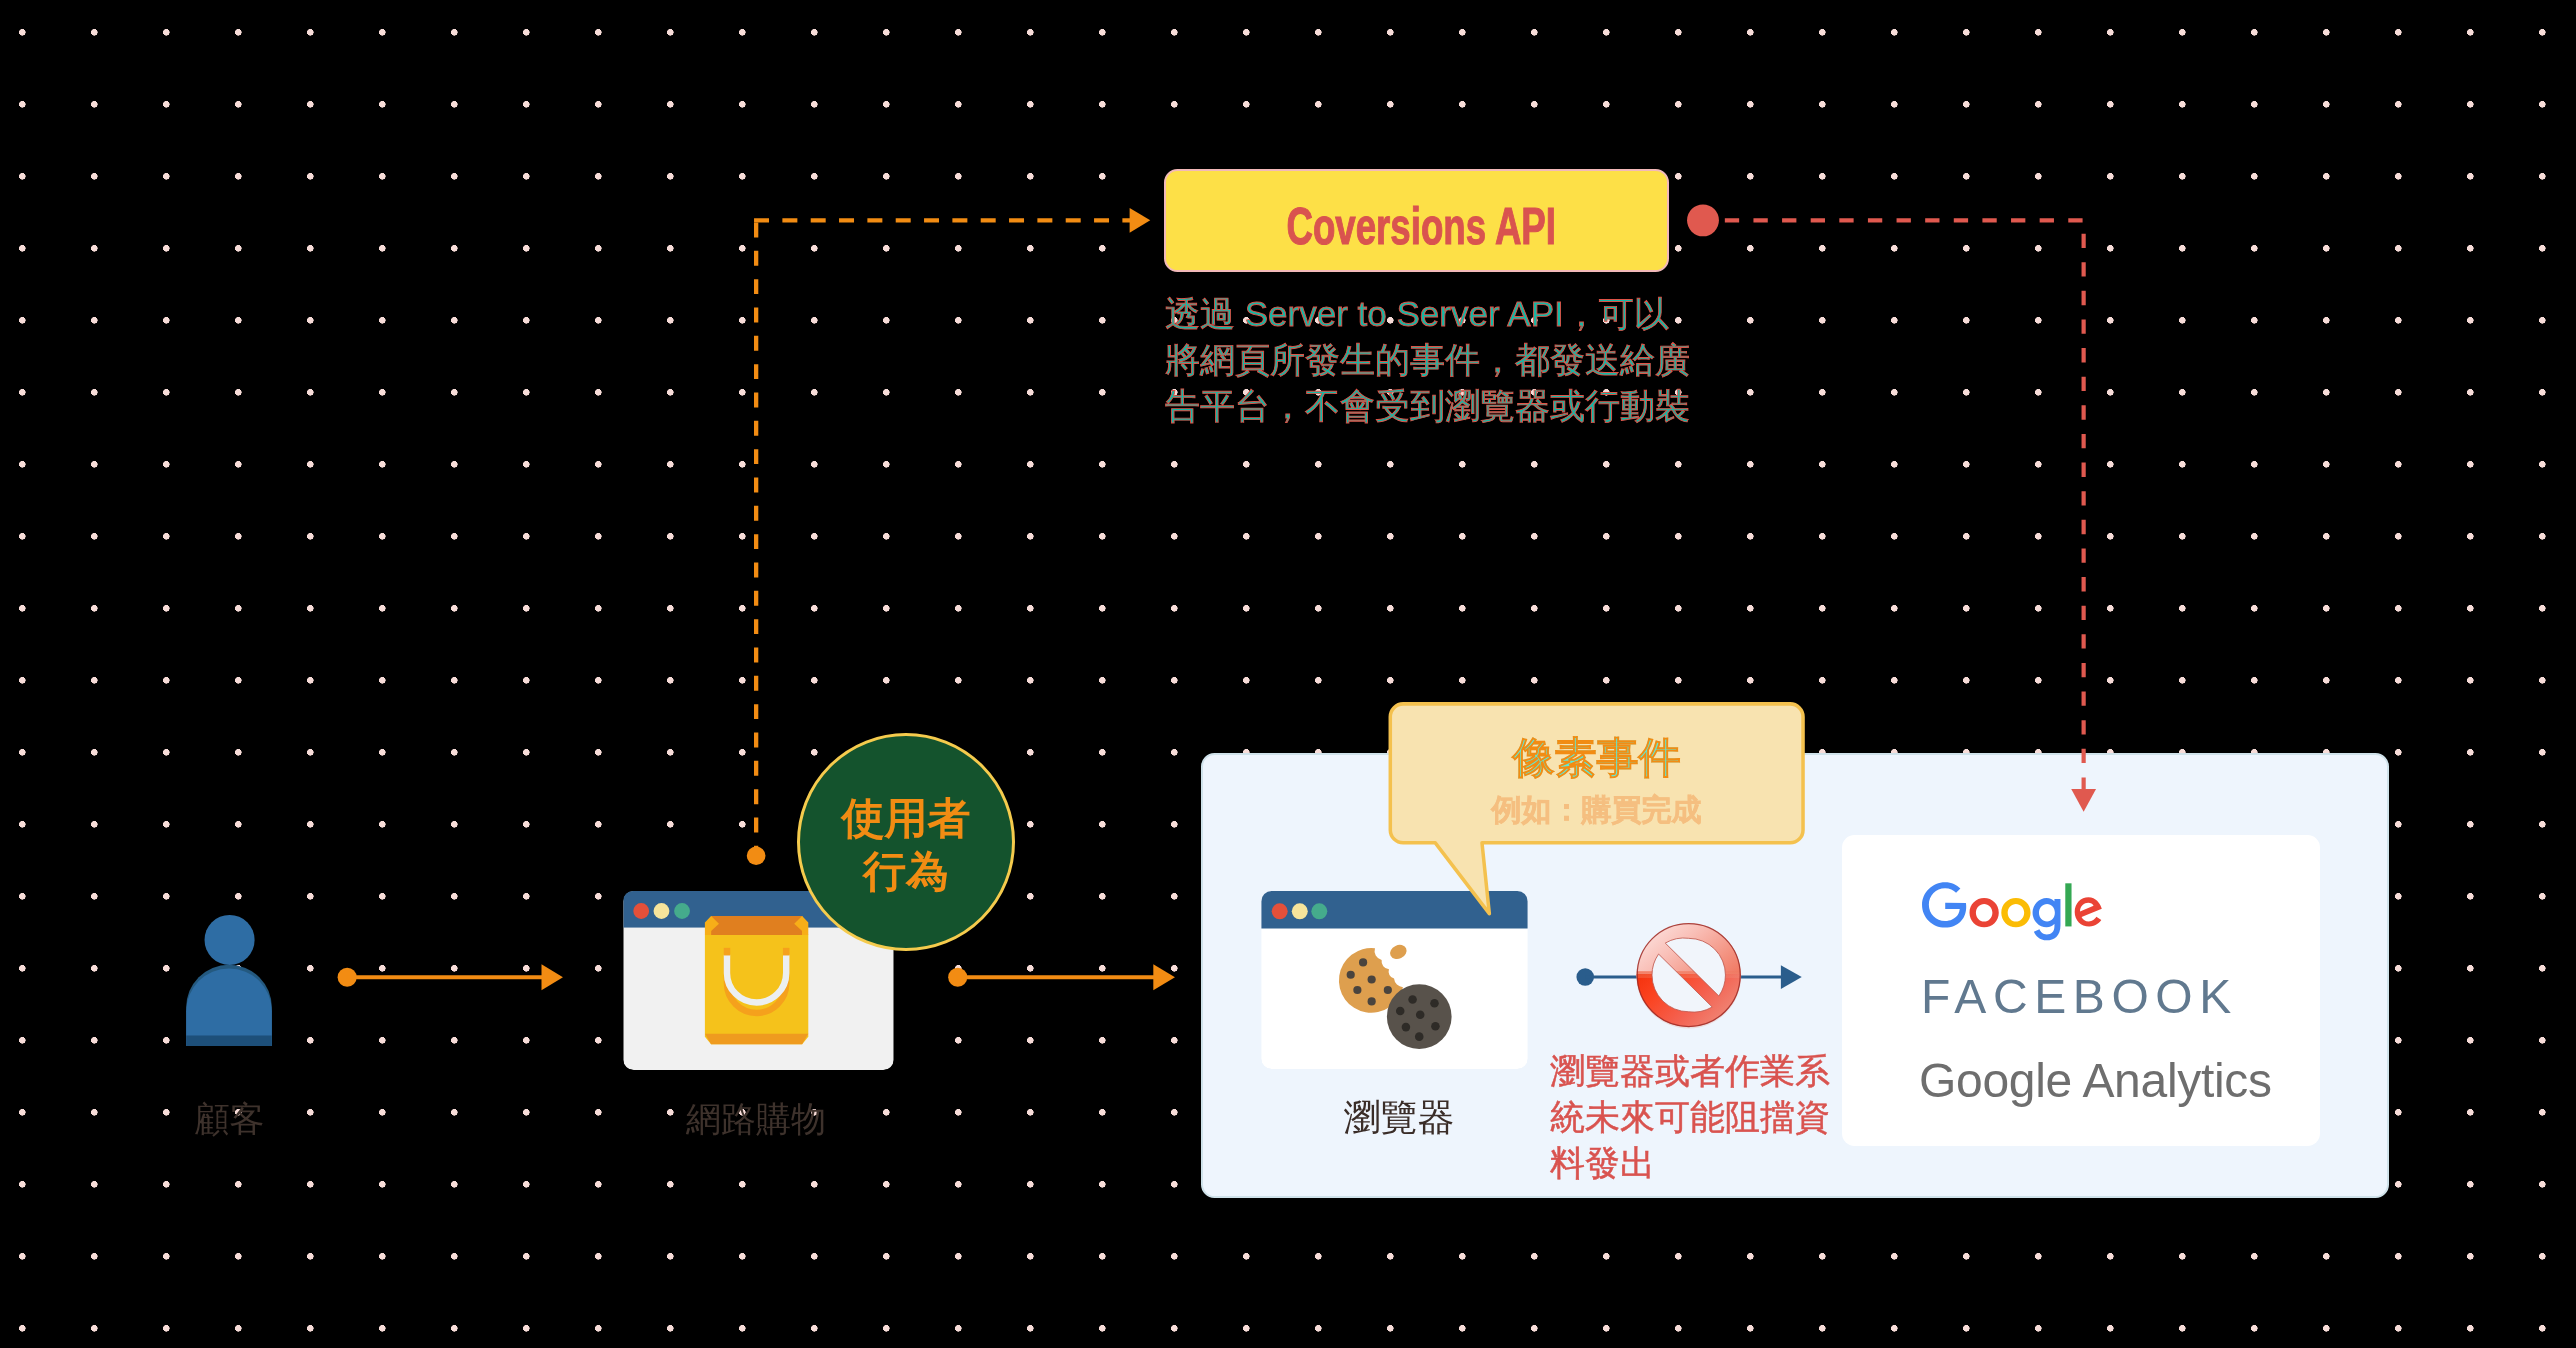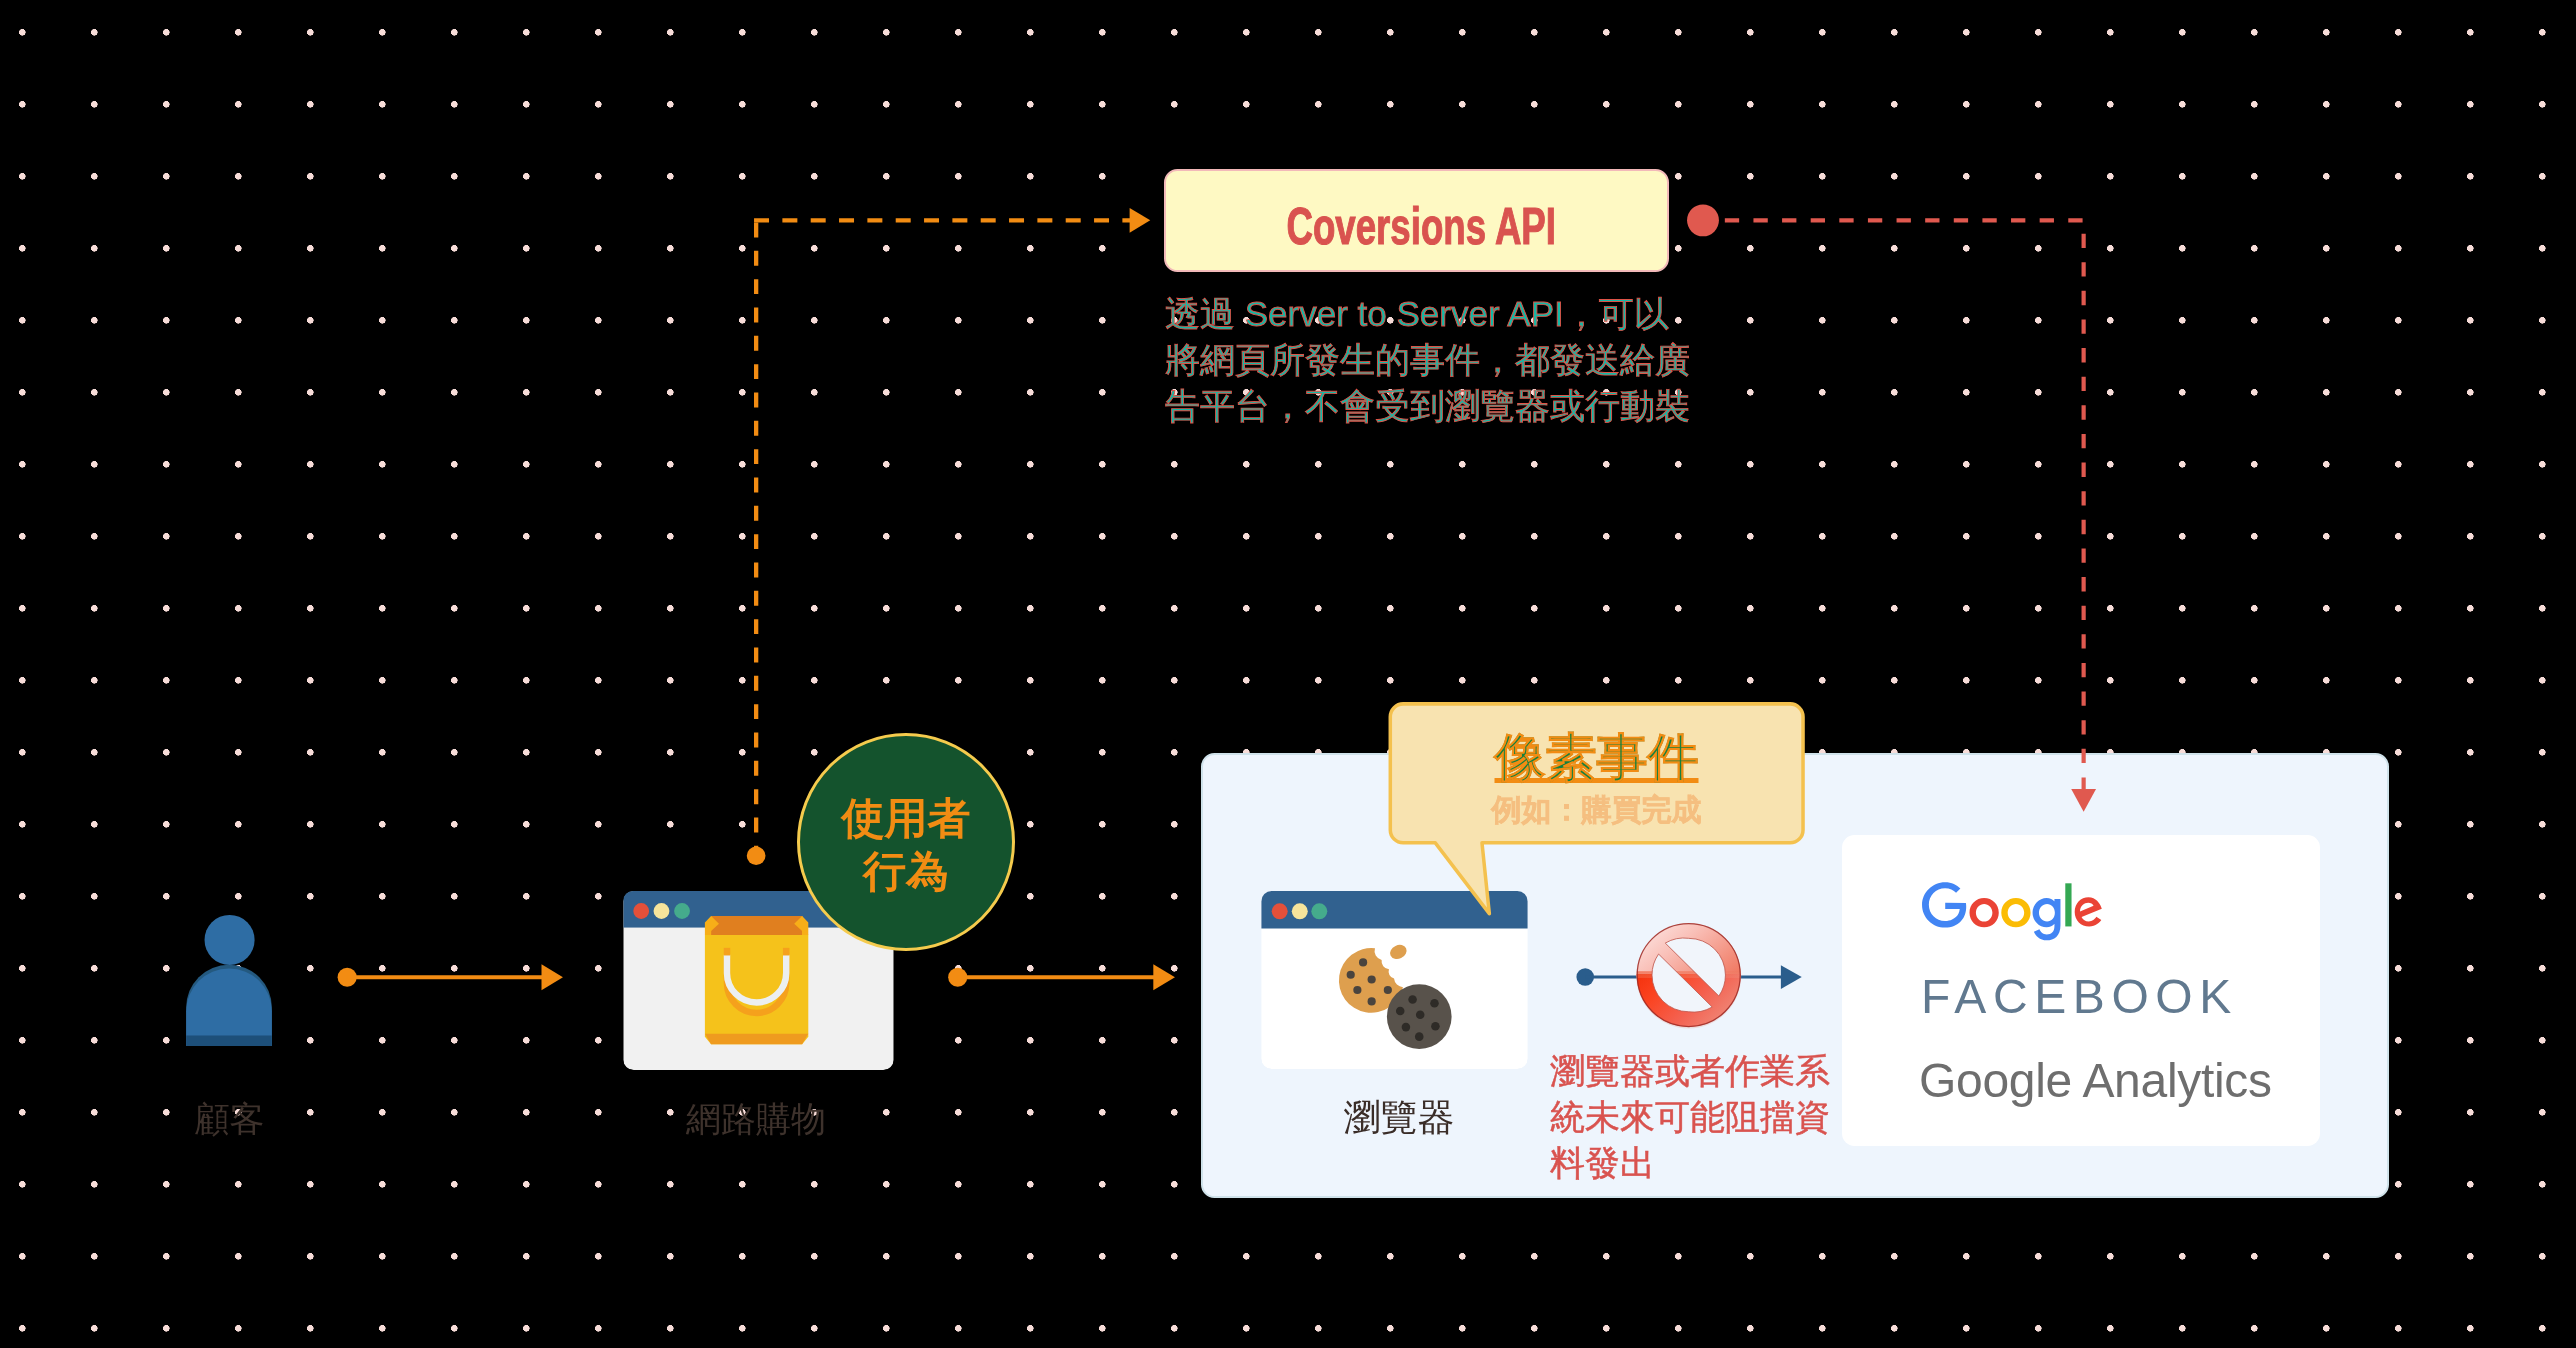--- a/index.html
+++ b/index.html
@@ -19,21 +19,21 @@
   #browser-mock,#browser-label,#blocked-row,#blocked-note,
   #logo-google,#logo-facebook,#logo-ga{z-index:5;}
   #person-icon,#customer-label,#shop-window,#shop-label{z-index:4;}
   #ub-circle{z-index:6;}
   #capi-box,#capi-desc{z-index:6;}
   #bubble-shape{z-index:7;}
   #bubble{z-index:8;}
 
   
   #capi-box{left:1164px;top:169px;width:505px;height:103px;
-      background:#fef9c3;border:2.9px solid #f2b9b9;border-radius:13.4px;
+      background:#fde047;border:2.9px solid #f2b9b9;border-radius:13.4px;
       box-sizing:border-box;display:flex;align-items:center;justify-content:center;}
   #capi-title{color:#d9534f;font-size:52px;font-weight:700;letter-spacing:0px;
       -webkit-text-stroke:1.1px #d9534f;
       font-family:"Liberation Sans",sans-serif;line-height:1;
       transform:scaleX(0.705);transform-origin:center;white-space:nowrap;
       display:inline-block;position:relative;top:5.7px;left:4.8px;}
   #capi-desc{left:1165px;top:291px;width:534px;color:#14b8a6;
       font-size:35px;line-height:46px;letter-spacing:0px;
       font-family:"Liberation Sans",sans-serif;text-align:left;
       -webkit-text-stroke:0.9px #dd5347;}
@@ -54,21 +54,21 @@
   #panel{left:1201px;top:753px;width:1188px;height:445px;
       background:#eef5fd;border:2.5px solid #cfe2ea;border-radius:13.4px;box-sizing:border-box;}
 
   
   #logo-card{left:1842px;top:835px;width:478px;height:311px;background:#fff;
       border-radius:12.4px;}
 
   
   #bubble{left:1388px;top:734px;width:417px;height:142px;
       display:flex;flex-direction:column;align-items:center;justify-content:flex-start;}
-  #bubble .t1{color:#15803d;font-size:51px;line-height:48px;font-weight:700;text-decoration:underline;
+  #bubble .t1{color:#5eead4;font-size:42px;line-height:48px;font-weight:700;
       -webkit-text-stroke:0.6px #f28c13;}
   #bubble .t2{color:#f5bf80;font-size:30px;line-height:46px;font-weight:700;
       -webkit-text-stroke:0.6px #f5bf80;position:relative;top:4.8px;}
 
   
   #blocked-note{left:1550px;top:1048px;width:296px;color:#d9534f;
       font-size:35px;line-height:46px;font-family:"Liberation Sans",sans-serif;
       -webkit-text-stroke:0.5px #d9534f;}
 
   

